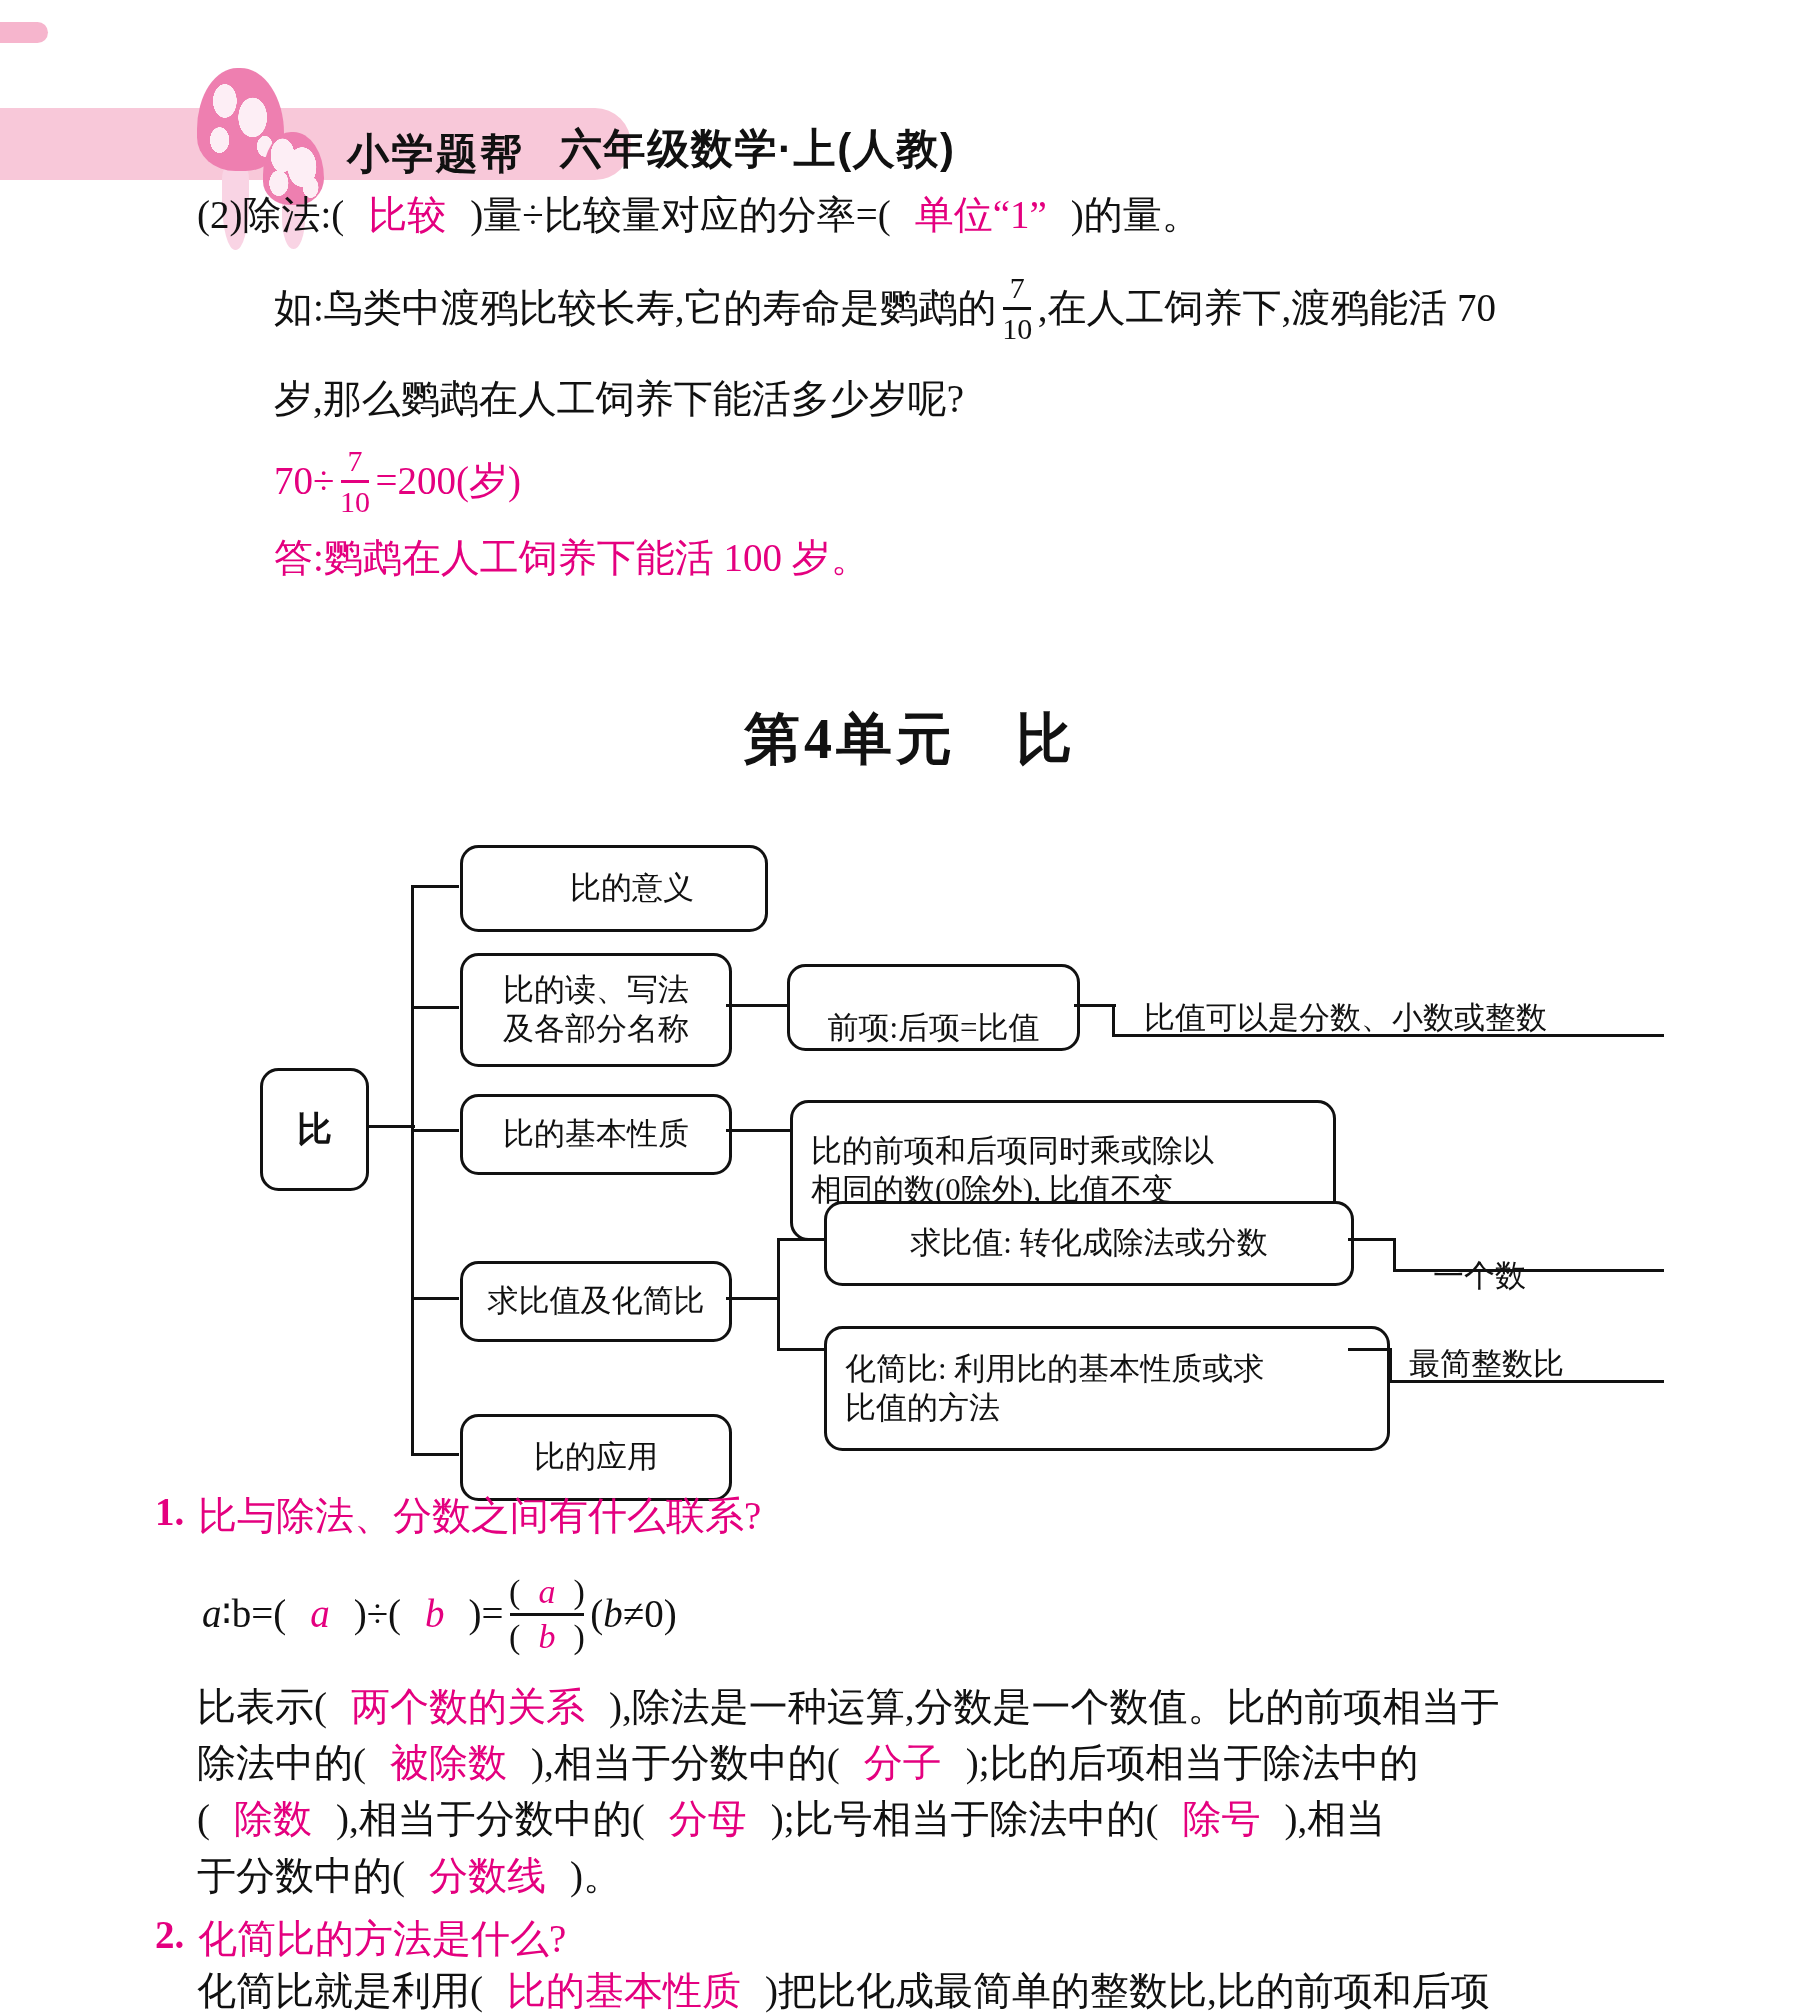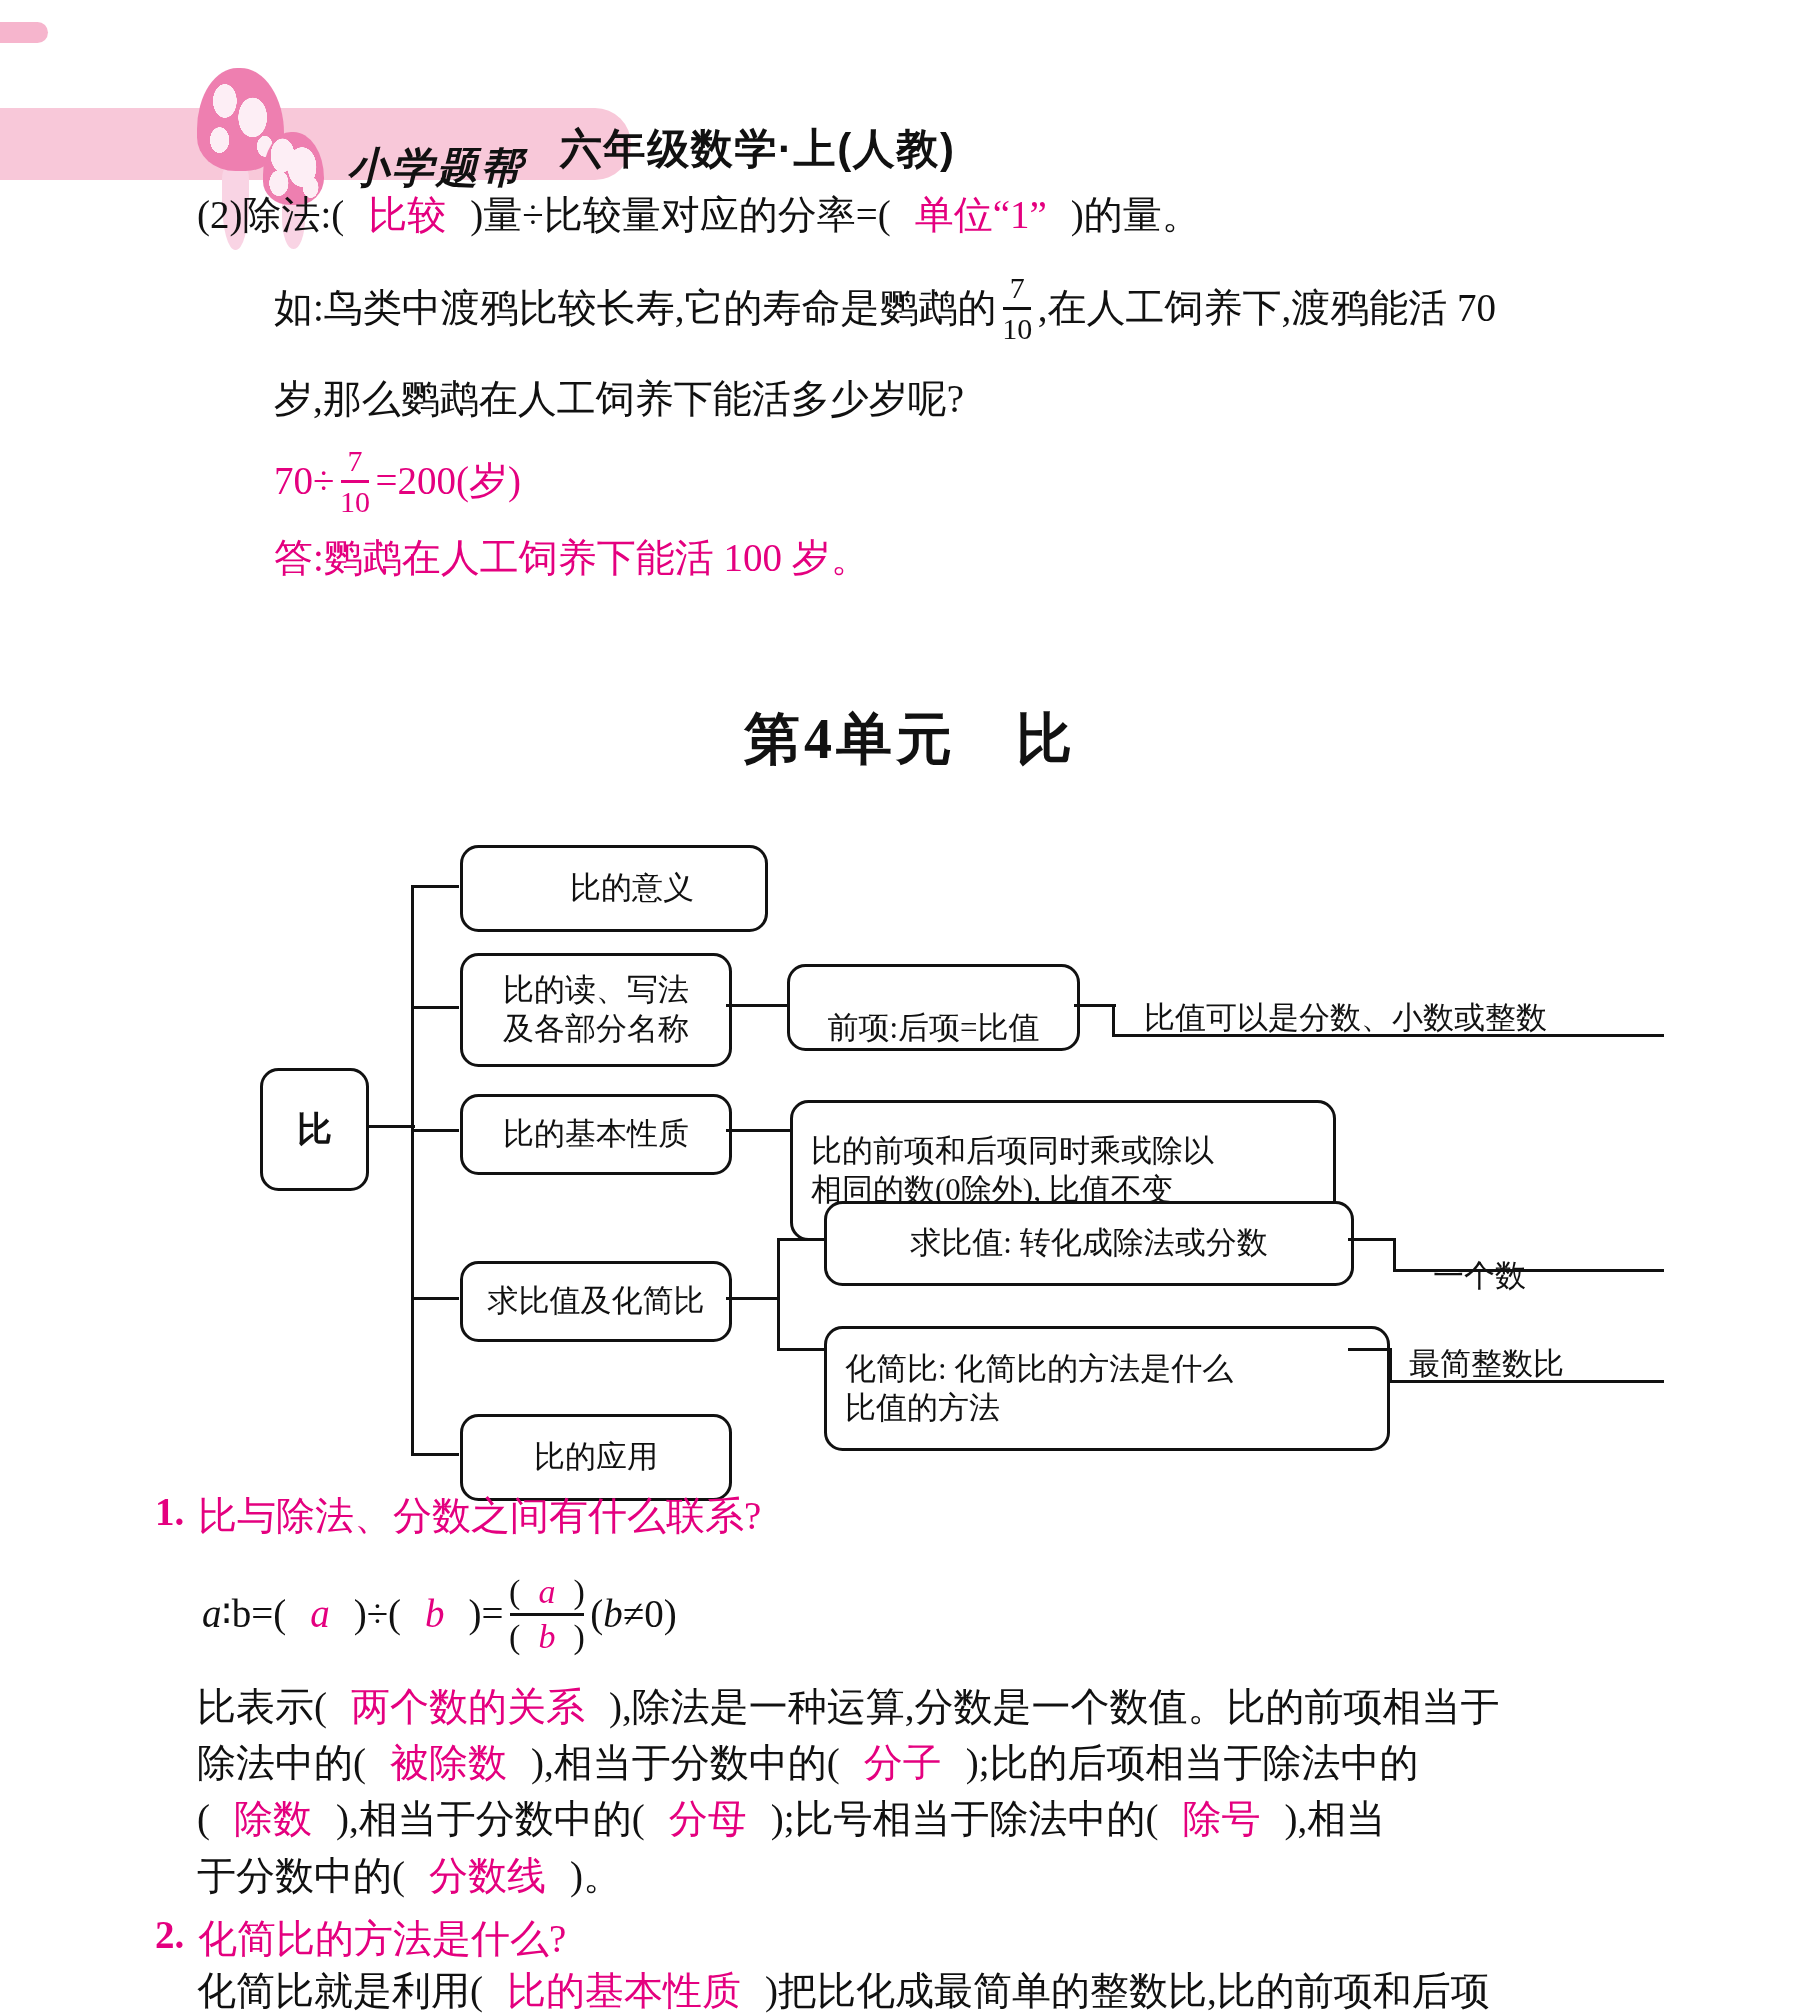--- a/index.html
+++ b/index.html
@@ -48,21 +48,21 @@
 <body>
 
 <div class="abs corner-tab"></div>
 <div class="abs ribbon"></div>
 <div>
   <div class="stem" style="left:222px;top:161px;width:26.6px;height:89px;"></div>
   <div class="cap" style="left:197px;top:68px;width:87px;height:103px;"></div>
   <div class="stem" style="left:282px;top:193px;width:22.6px;height:56px;"></div>
   <div class="cap" style="left:263px;top:132px;width:61px;height:73px;"></div>
 </div>
-<div class="abs logo-text" style="left:347px;top:140px;font-style:italic;">小学题帮</div>
+<div class="abs logo-text" style="left:347px;top:126px;">小学题帮</div>
 <div class="abs edition" style="left:560px;top:121px;">六年级数学·上(人教)</div>
 
 <div class="abs txt" style="left:197px;top:193px;">
   <span>(2)除法:(</span><span class="ans">比较</span><span>)量÷比较量对应的分率=(</span><span class="ans">单位“1”</span><span>)的量。</span>
 </div>
 
 <div class="abs flexline txt" style="left:274px;top:256px;height:105px;">
   <span>如:鸟类中渡鸦比较长寿,它的寿命是鹦鹉的</span>
   <span class="frac">
     <span class="ftop">7</span>
@@ -138,21 +138,21 @@
 
   <div class="dbox" style="left:582px;top:367px;width:524px;height:79px;">
     <span>求比值: 转化成除法或分数</span>
   </div>
   <div class="hline" style="left:1106px;top:404px;width:48px;"></div>
   <div class="vline" style="left:1151px;top:404px;height:33px;"></div>
   <div class="dlabel" style="left:1191px;top:397px;margin-top:24px;">一个数</div>
   <div class="hline" style="left:1151px;top:435px;width:271px;"></div>
 
   <div class="dbox leftal" style="left:582px;top:463px;width:524px;height:105px;">
-    <span>化简比: 化简比的方法是什么</span>
+    <span>化简比: 利用比的基本性质或求</span>
     <span>比值的方法</span>
   </div>
   <div class="hline" style="left:1106px;top:514px;width:44px;"></div>
   <div class="vline" style="left:1147px;top:514px;height:35px;"></div>
   <div class="dlabel" style="left:1167px;top:509px;">最简整数比</div>
   <div class="hline" style="left:1147px;top:546px;width:275px;"></div>
 
   <div class="dbox" style="left:218px;top:580px;width:266px;height:81px;">
     <span>比的应用</span>
   </div>

